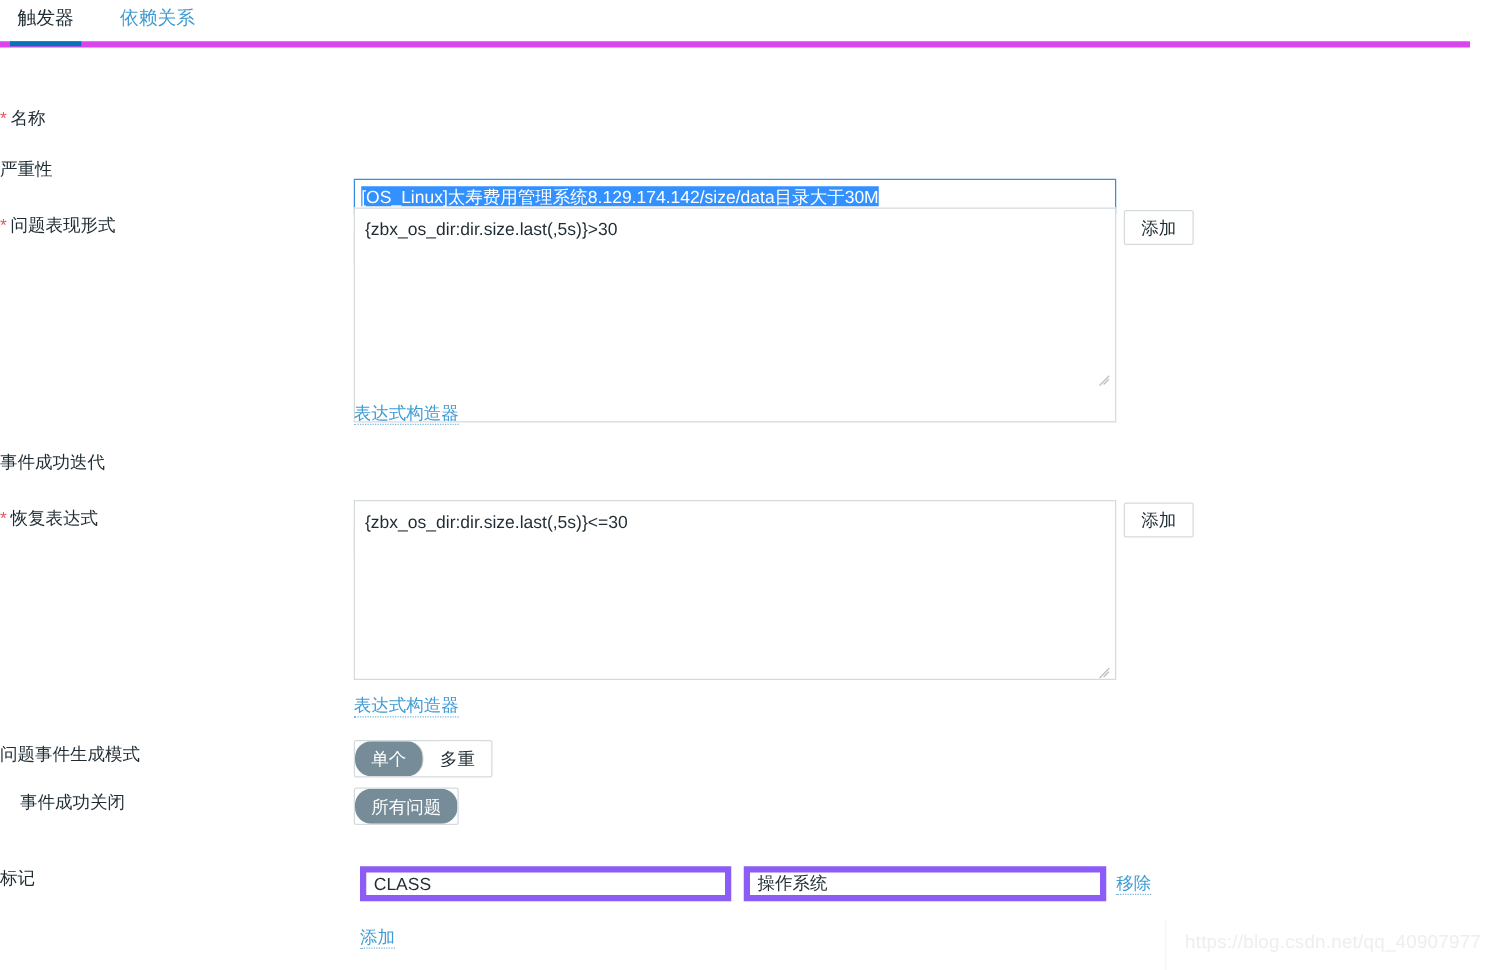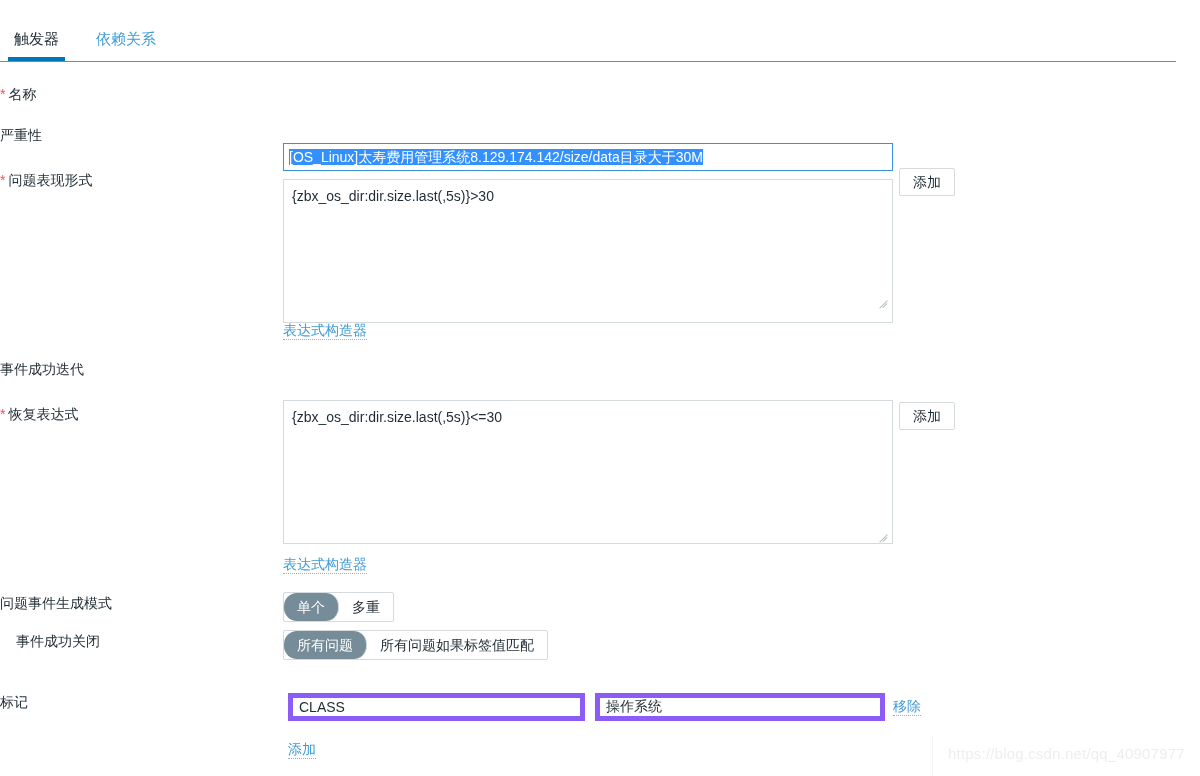--- a/index.html
+++ b/index.html
@@ -14,24 +14,24 @@
     font-size: 13px;
     color: #1f2c33;
     position: relative;
     overflow: hidden;
   }
 
   
   .tabbar {
     position: absolute;
     left: 0;
-    top: 24px;
+    top: 0;
     width: 1176px;
     height: 38px;
-    border-bottom: 1px solid #d946ef;
+    border-bottom: 5px solid #d946ef;
     box-sizing: border-box;
   }
   .tab {
     position: absolute;
     top: 0;
     height: 37px;
     line-height: 30px;
     font-size: 15px;
     padding: 0 6px;
     box-sizing: border-box;
@@ -254,21 +254,21 @@
     <div class="seg">信息</div>
     <div class="seg">警告</div>
     <div class="seg">一般严重</div>
     <div class="seg sel-orange">严重</div>
     <div class="seg">灾难</div>
   </div>
 
   <div class="lbl" style="left:0px; top:110px;">
     <span class="req">*</span><span>问题表现形式</span>
   </div>
-  <textarea class="ta" style="left: 283px; top: 117px; width: 610px; height: 144px;">{zbx_os_dir:dir.size.last(,5s)}&gt;30</textarea>
+  <textarea class="ta" style="left: 283px; top: 104px; width: 610px; height: 172px;">{zbx_os_dir:dir.size.last(,5s)}&gt;30</textarea>
   <div class="resize-grip" style="left:878px; top:234px;"></div>
   <button class="btn" style="left:899px; top:106px;">添加</button>
   <div class="dlink" style="left:283px; top:259px;">表达式构造器</div>
 
   <div class="lbl" style="left:0px; top:299px;">
     <span>事件成功迭代</span>
   </div>
   <div class="segs" style="left:283px; top:356px;">
     <div class="seg">表达式</div>
     <div class="seg sel-gray">恢复表达式</div>
@@ -289,21 +289,20 @@
   <div class="segs" style="left:283px; top:530px;">
     <div class="seg sel-gray">单个</div>
     <div class="seg">多重</div>
   </div>
 
   <div class="lbl" style="left:16px; top:571px;">
     <span>事件成功关闭</span>
   </div>
   <div class="segs" style="left:283px; top:568px;">
     <div class="seg sel-gray">所有问题</div>
-    <div class="seg">所有问题如果标签值匹配</div>
   </div>
 
   <div class="lbl" style="left:0px; top:632px;">
     <span>标记</span>
   </div>
   <div>
     <input class="tag-input" style="left: 288px; top: 631px; width: 297px;" value="CLASS">
     <input class="tag-input" style="left: 595px; top: 631px; width: 290px;" value="操作系统">
     <div class="dlink" style="left:893px; top:635px;">移除</div>
   </div>

